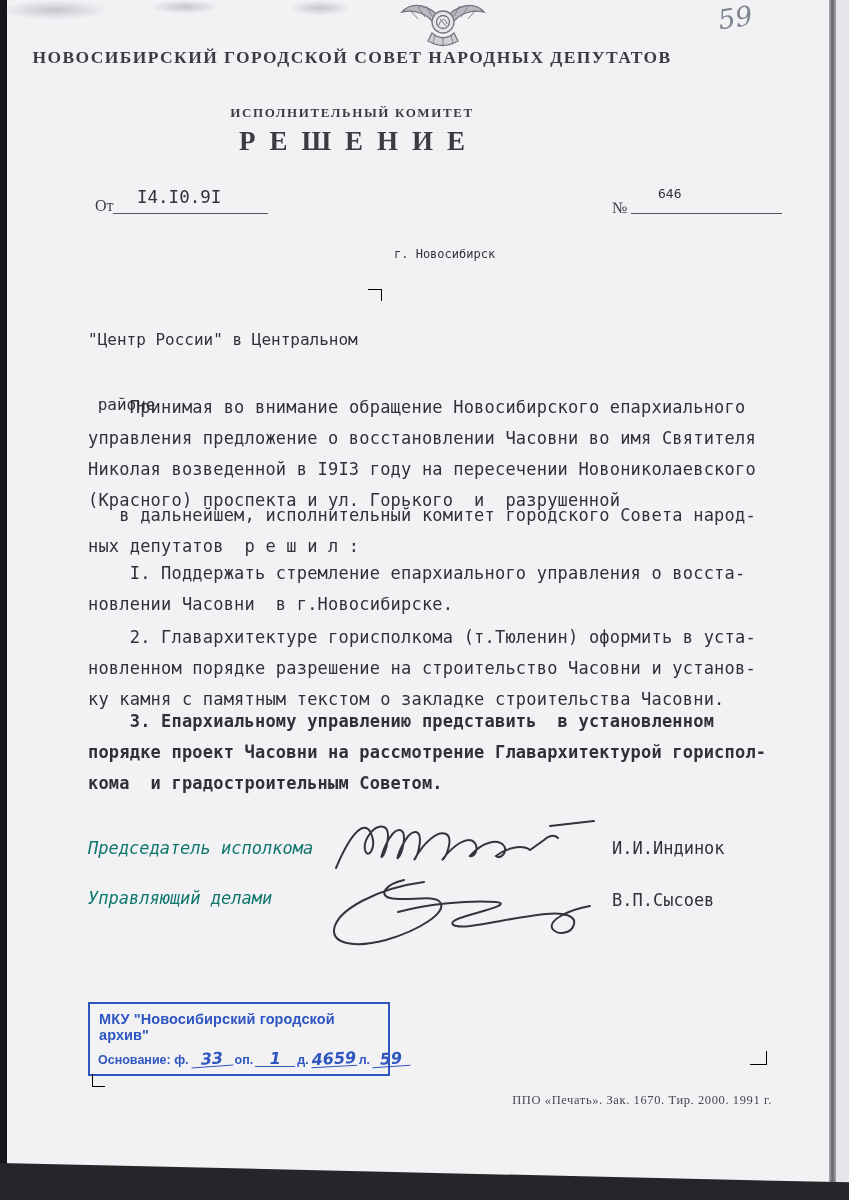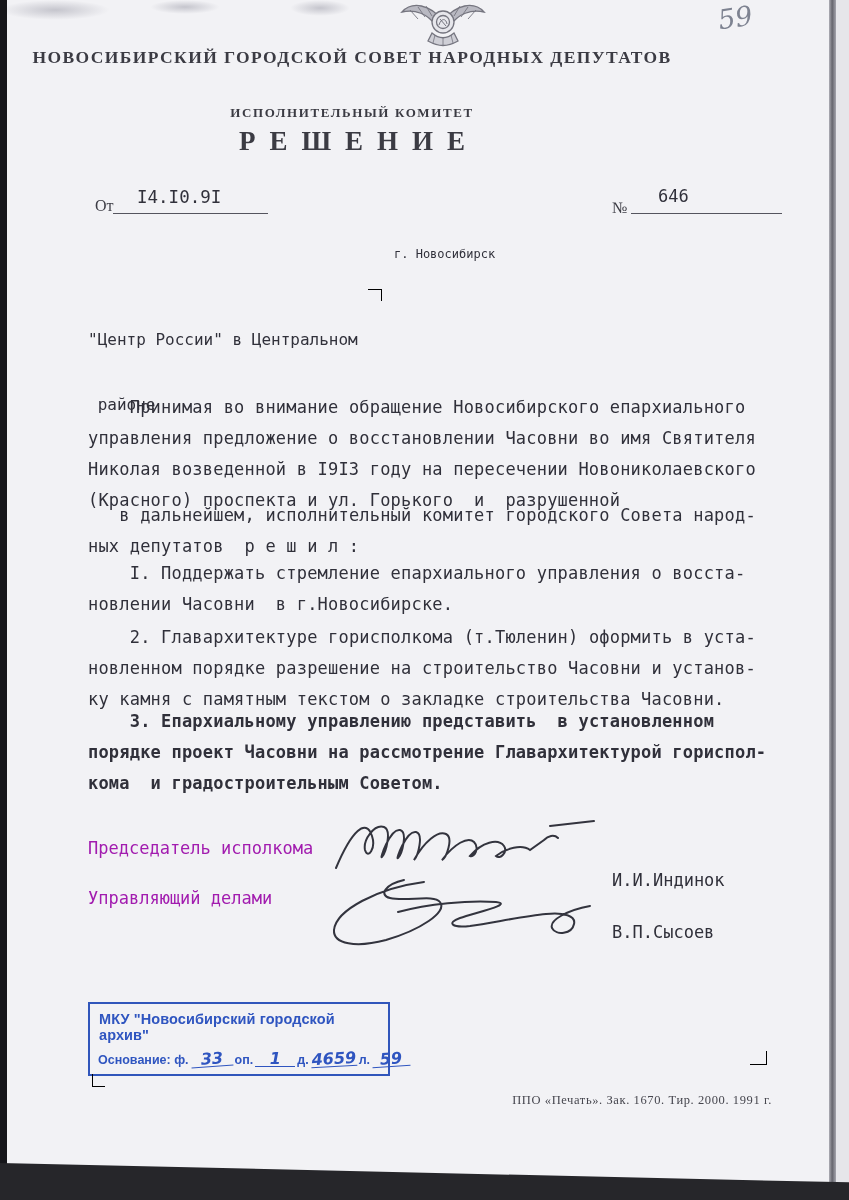--- a/index.html
+++ b/index.html
@@ -28,22 +28,22 @@
   .typed{color:#31313b;}
   
   .para{left:88px;font-size:17px;line-height:31px;color:#30303a;
     white-space:pre-wrap;letter-spacing:.2px;}
   .subject{left:88px;top:286px;font-size:16px;line-height:21.5px;color:#31313b;white-space:pre-wrap;}
   .struck{position:relative;display:inline-block;}
   .struck::after{content:"";position:absolute;left:-3px;top:54%;width:16px;
     border-top:1.6px solid #31313b;transform:rotate(-16deg);}
   .corner{border-color:#3c3c46;}
   
-  .sig-label{font-size:17px;color:#a21caf;}
-  .sig-name{font-size:17px;color:#30303a;margin-top:32px;}
+  .sig-label{font-size:17px;color:#0f766e;font-style:italic;}
+  .sig-name{font-size:17px;color:#30303a;}
   
   .stamp{left:88px;top:1002px;width:298px;height:70px;border:2.6px solid #3156bb;
     color:#2f55c0;font-family:"Liberation Sans",sans-serif;}
   .stamp-title{margin:7px 9px 0;font-size:14.5px;font-weight:bold;letter-spacing:.1px;}
   .stamp-basis{position:absolute;left:8px;bottom:7px;font-size:12.5px;font-weight:bold;
     display:flex;align-items:flex-end;white-space:nowrap;}
   .hw{font-family:"DejaVu Sans",sans-serif;font-style:italic;font-weight:bold;
     font-size:16px;line-height:14px;}
   .blank{border-bottom:1.6px solid #2f55c0;text-align:center;margin:0 2px;}
   
@@ -79,21 +79,21 @@
 <div class="abs center-line org1">НОВОСИБИРСКИЙ ГОРОДСКОЙ СОВЕТ НАРОДНЫХ ДЕПУТАТОВ</div>
 <div class="abs center-line org2">ИСПОЛНИТЕЛЬНЫЙ КОМИТЕТ</div>
 <div class="abs center-line doc-title">РЕШЕНИЕ</div>
 
 <div class="abs serif-label" style="left:95px;top:197px;">От</div>
 <div class="abs rule" style="left:113px;top:213px;width:155px;"></div>
 <div class="abs typed" style="left:137px;top:187px;font-size:17.5px;">I4.I0.9I</div>
 
 <div class="abs serif-label" style="left:612px;top:199px;">№</div>
 <div class="abs rule" style="left:631px;top:213px;width:151px;"></div>
-<div class="abs typed" style="left:658px;top:186px;font-size:17px;">646</div>
+<div class="abs typed" style="left:658px;top:186px;font-size:13px;">646</div>
 
 <div class="abs typed" style="left:394px;top:247px;font-size:12px;">г. Новосибирск</div>
 
 <div class="abs subject">
   <div>"Центр России" в Центральном</div>
   <div> районе</div>
 </div>
 <div class="abs corner" style="left:368px;top:289px;width:13px;height:11px;border-top:1.7px solid;border-right:1.7px solid;"></div>
 
 <div class="abs para" style="top:392px;">    Принимая во внимание обращение Новосибирского епархиального

